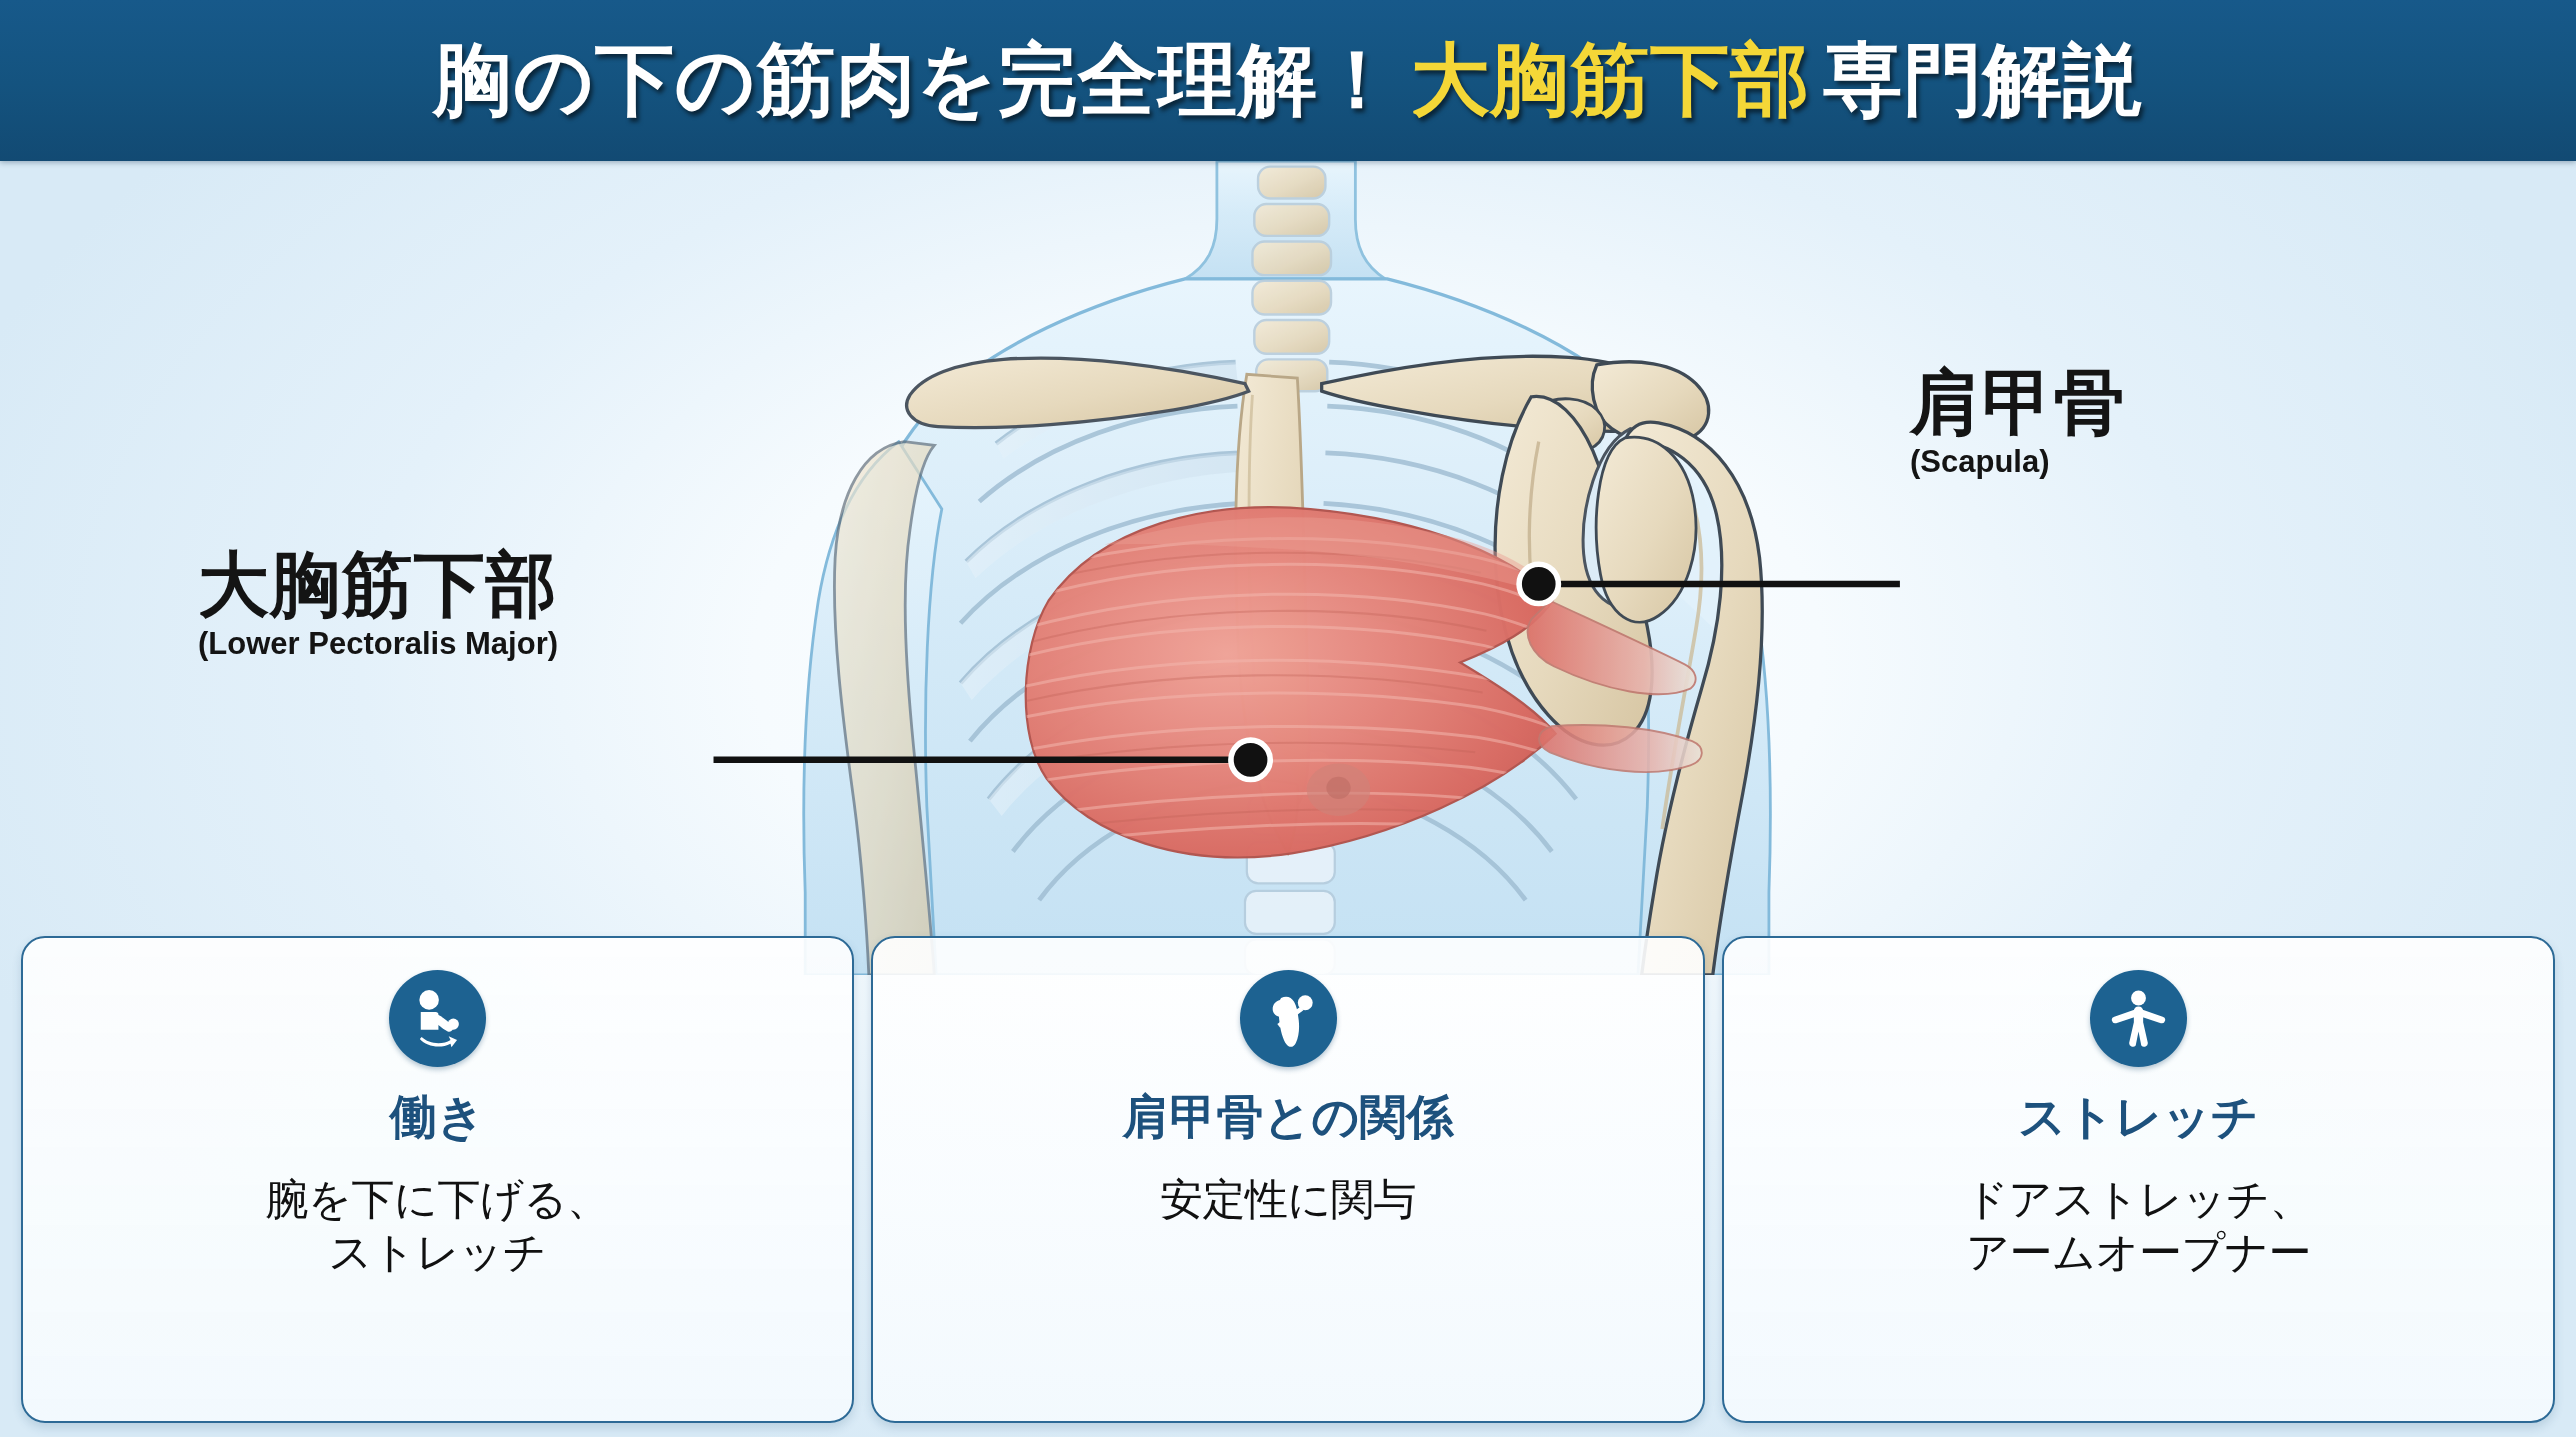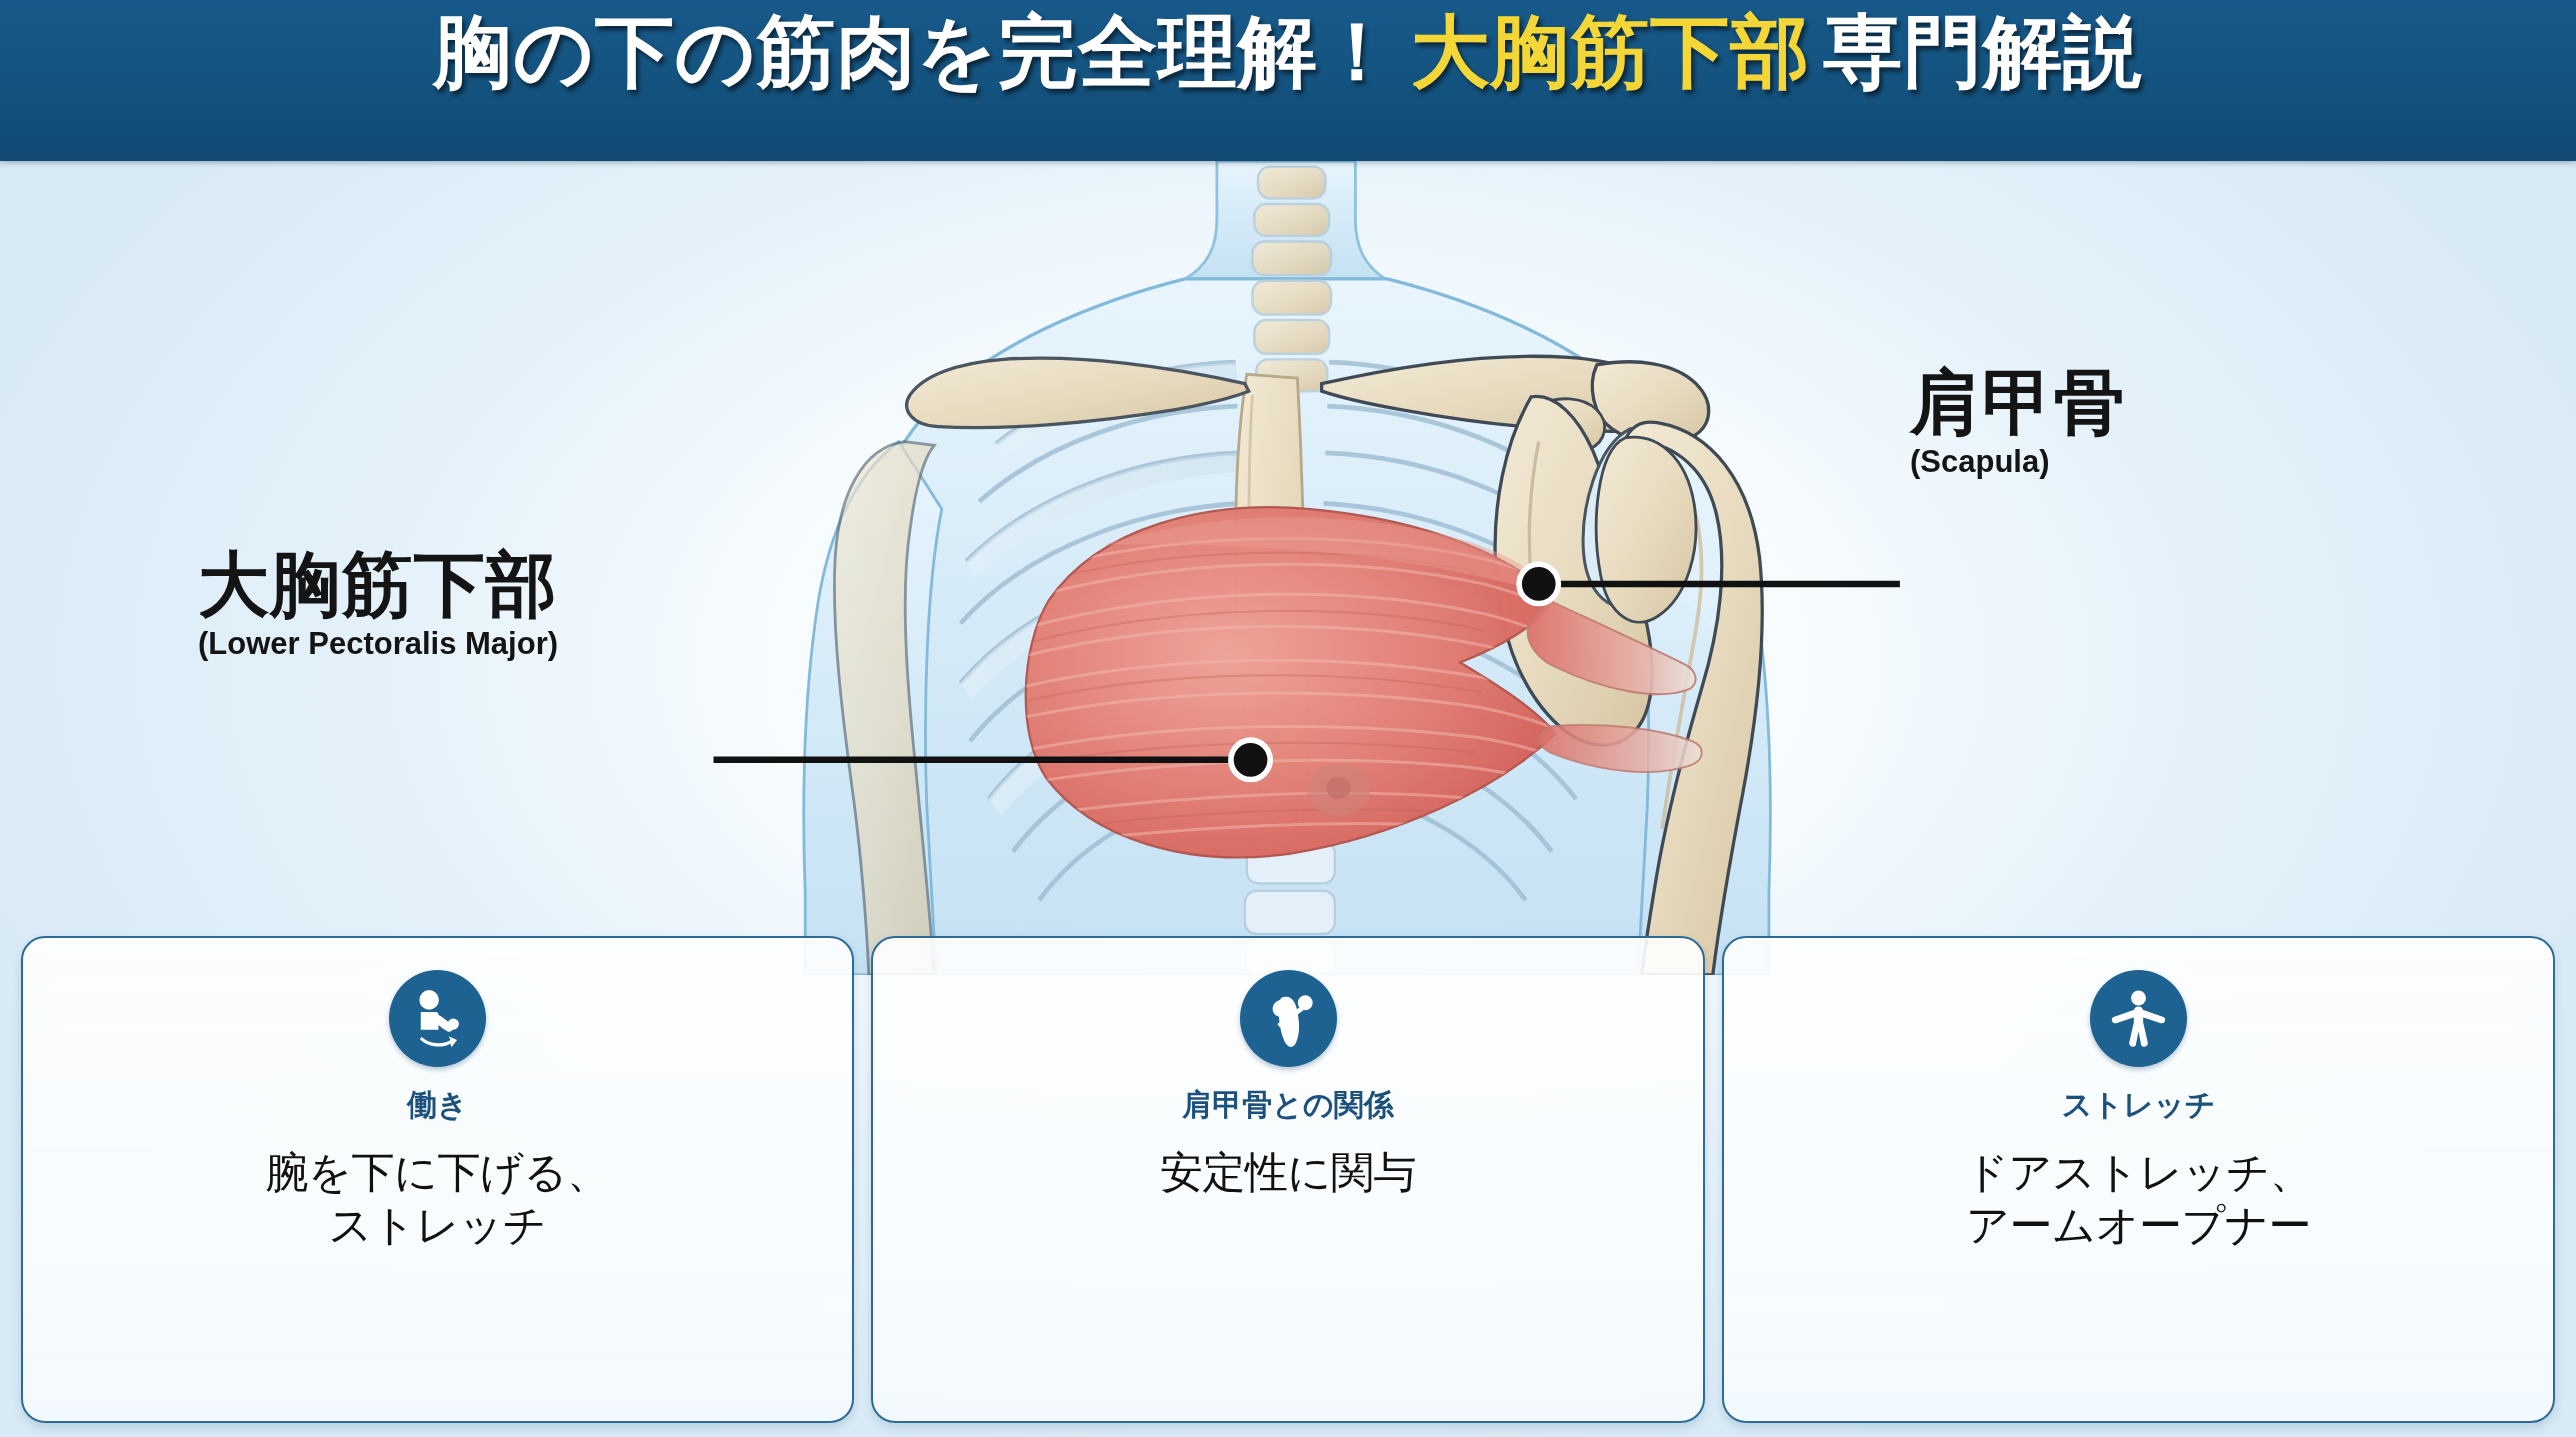--- a/index.html
+++ b/index.html
@@ -15,21 +15,21 @@
     width:2576px; height:1438px;
     background:
       radial-gradient(ellipse 1404px 842px at 50% 46%, #ffffff 0%, #f6fbfe 38%, #e4f1fa 66%, #d8eaf6 100%);
     overflow:hidden;
   }
 
   
   #header{
     position:absolute; left:0; top:0; width:2576px; height:161px;
     background:linear-gradient(180deg,#17598a 0%,#14537f 52%,#124a73 100%);
-    display:flex; align-items:flex-start; justify-content:center;
+    display:flex; align-items:center; justify-content:center;
     z-index:40;
     box-shadow:0 1.9px 5.6px rgba(8,40,66,.35);
   }
   #header-title{
     font-size:79px; font-weight:700; letter-spacing:0.9px; white-space:nowrap;
     color:#ffffff;
     text-shadow:2.8px 3.7px 4.7px rgba(0,0,0,.55);
   }
   #header-title .hl{ color:#f4d737; }
   #header-title .sp{ display:inline-block; width:13px; }
@@ -71,23 +71,23 @@
   }
   .card-icon{
     width:97px; height:97px; border-radius:50%;
     background:#1d6291;
     display:flex; align-items:center; justify-content:center;
     box-shadow:0 2.8px 5.6px rgba(20,70,110,.30);
     margin-bottom:24px; flex:0 0 auto;
   }
   .card-icon svg{ display:block; }
   .card-title{
-    font-size:30px; font-weight:700; color:#1d517d; line-height:1.1;
+    font-size:47px; font-weight:700; color:#1d517d; line-height:1.1;
     text-shadow:0 0.9px 0.9px rgba(255,255,255,.85);
-    margin-bottom:22px; white-space:nowrap;font-family:Liberation Mono, monospace;
+    margin-bottom:30px; white-space:nowrap;
   }
   .card-desc{
     font-size:43px; font-weight:400; color:#111111; line-height:1.24;
     text-align:center; letter-spacing:-0.5px;
   }
   .card-desc .l2{ display:block; }
 </style>
 </head>
 <body>
 

